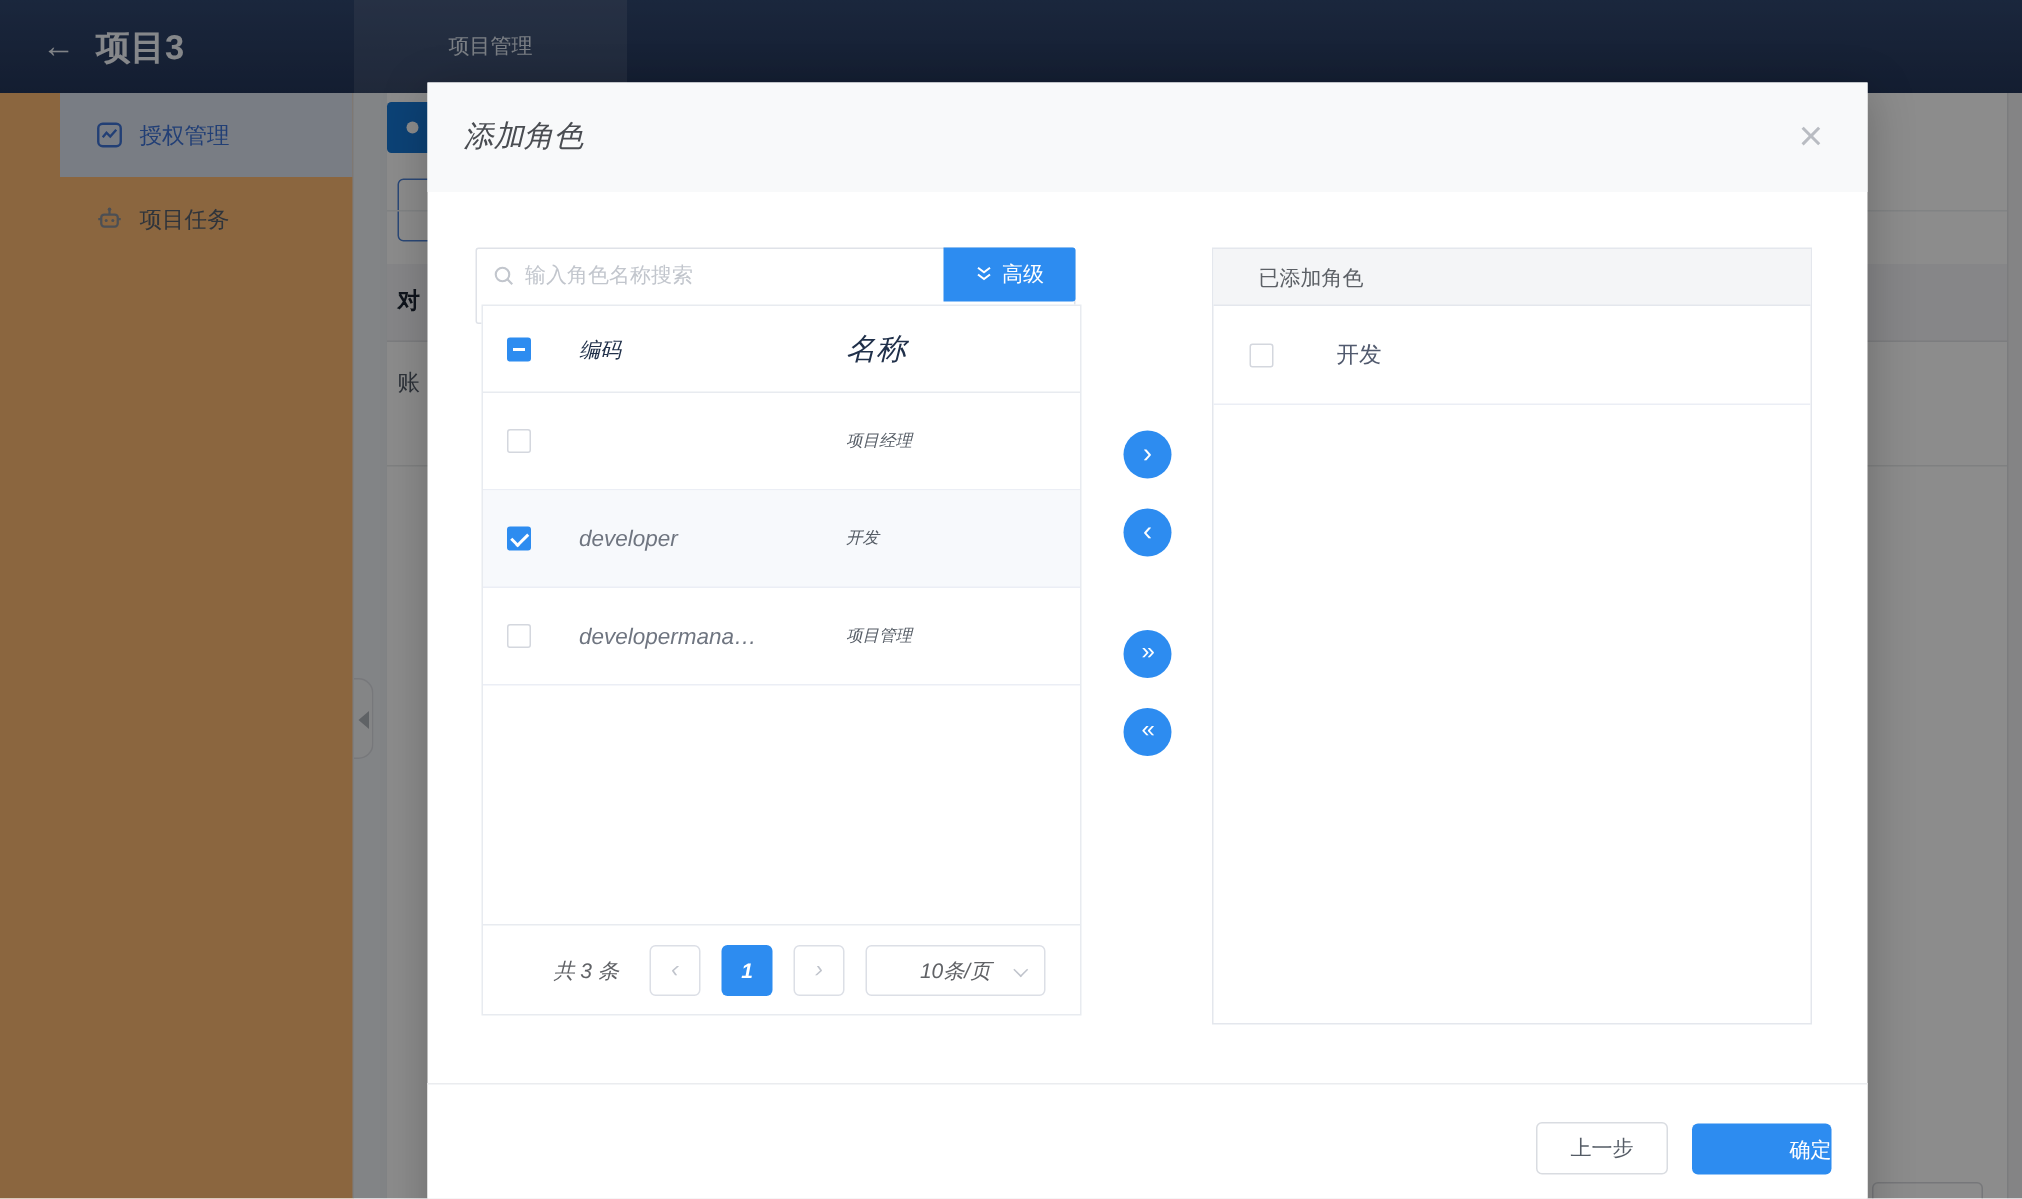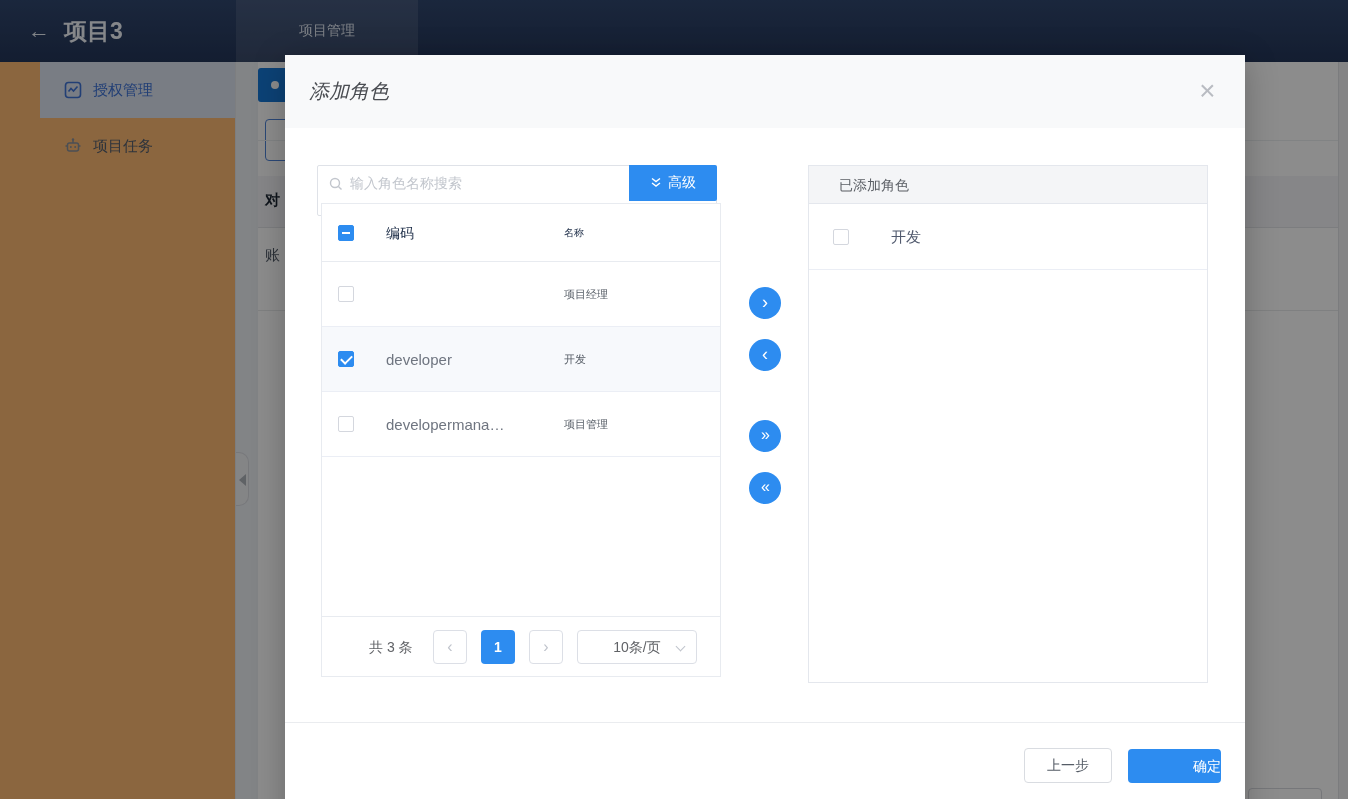--- a/index.html
+++ b/index.html
@@ -65,24 +65,24 @@
   .m-search .s-icon { position:absolute; left:10px; top:10px; }
   .m-search input { position:absolute; left:32px; top:0; width:290px; height:34px; border:none; outline:none;
     font-size:14px; color:#51565e; font-family:inherit; }
   .m-search input::placeholder { color:#c2c6cd; }
   .adv-btn { position:absolute; right:-1px; top:-1px; width:88px; height:36px; background:#2d8cf0;
     border-radius:0 2px 2px 0; color:#fff; font-size:14px; display:flex; align-items:center;
     justify-content:center; gap:6px; cursor:pointer; }
 
   
   .m-table { position:absolute; left:36px; top:148px; width:400px; height:474px;
-    border:1px solid #e8ebf0; background:#fff; }
+    border:1px solid #e8ebf0; background:#fff;font-style:italic; }
   .t-head { position:relative; height:58px; border-bottom:1px solid #e8ebf0; }
   .t-head .col1 { position:absolute; left:64px; top:0; line-height:58px; font-size:14px; font-weight:500; color:#20304a; }
-  .t-head .col2 { position:absolute; left:242px; top:0; line-height:58px; font-size:10px; font-weight:500; color:#20304a; }
+  .t-head .col2 { position:absolute; left:242px; top:0; line-height:58px; font-size:20px; font-weight:500; color:#20304a; }
   .t-row { position:relative; height:65px; border-bottom:1px solid #ebeef5; }
   .t-row.alt { background:#f7f9fc; }
   .t-row .code { position:absolute; left:64px; top:0; line-height:65px; font-size:15px; color:#6f7580; }
   .t-row .name { position:absolute; left:242px; top:0; line-height:65px; font-size:11px; color:#565d66; }
   .cb { position:absolute; left:16px; top:50%; margin-top:-8px; width:16px; height:16px;
     border:1px solid #d4d7de; border-radius:2px; background:#fff; cursor:pointer; }
   .cb.checked { background:#2d8cf0; border-color:#2d8cf0; }
   .cb.checked::after { content:""; position:absolute; left:4px; top:1px; width:5px; height:9px;
     border:solid #fff; border-width:0 2px 2px 0; transform:rotate(45deg); }
   .cb.ind { background:#2d8cf0; border-color:#2d8cf0; }

